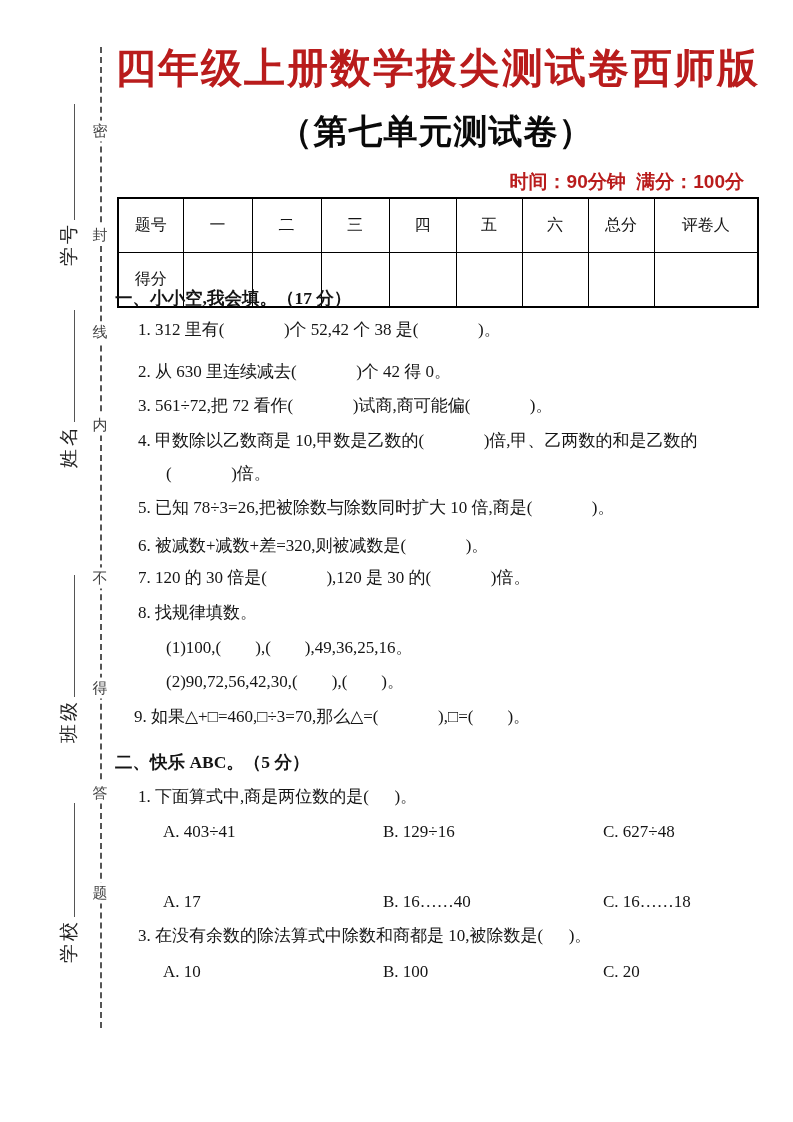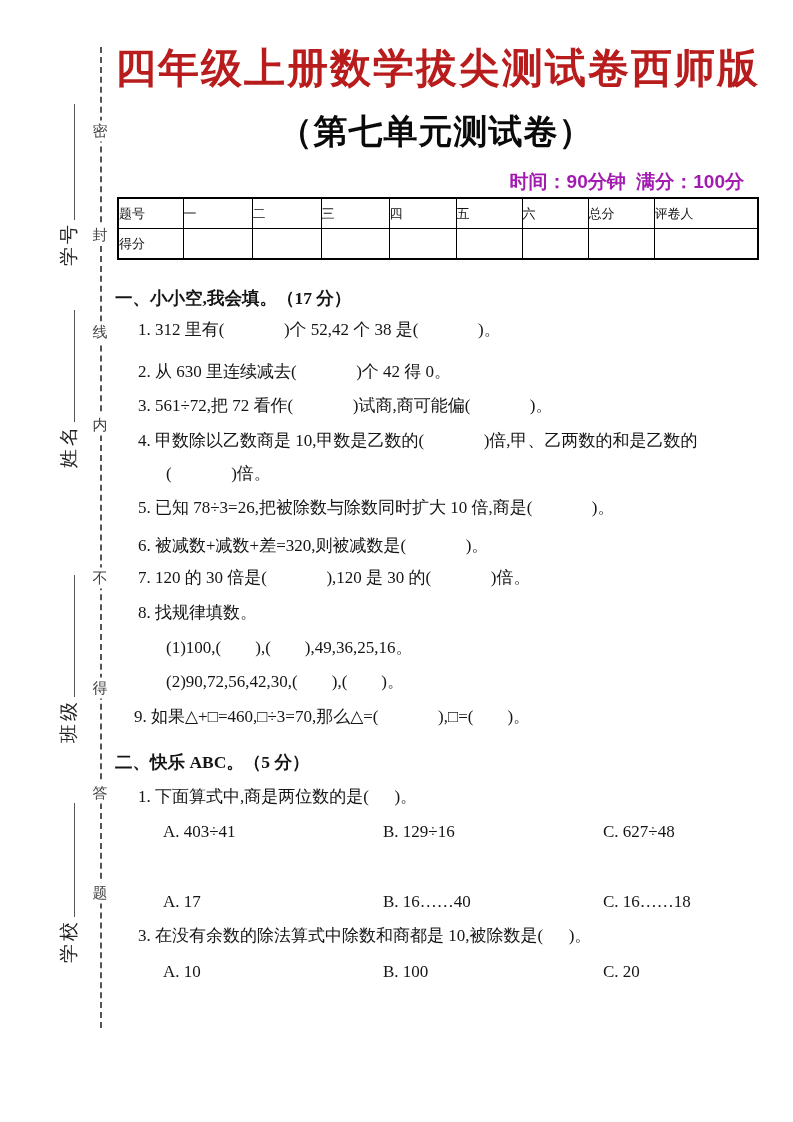--- a/index.html
+++ b/index.html
@@ -41,30 +41,30 @@
   }
   .subtitle{
     position:absolute;left:115px;width:642px;top:110px;
     text-align:center;font-family:"Liberation Sans","DejaVu Sans",sans-serif;
     font-weight:bold;font-size:34px;line-height:42px;letter-spacing:1px;color:#0a0a0a;
     white-space:nowrap;
   }
   .meta{
     position:absolute;right:49px;top:169px;
     font-family:"Liberation Sans","DejaVu Sans",sans-serif;
-    font-weight:bold;font-size:19px;color:#a21caf;white-space:pre;
+    font-weight:bold;font-size:19px;color:#b91c1c;white-space:pre;
   }
   
   .score-table{
     position:absolute;left:117px;top:197px;width:640px;
     border-collapse:collapse;table-layout:fixed;
   }
   .score-table td{
-    border:1.5px solid #000;height:29px;text-align:left;
-    font-size:13px;padding:0;
+    border:1.5px solid #000;height:29px;text-align:center;
+    font-size:16px;padding:12px;
   }
   .score-table{border:2.5px solid #000;}
   
   .line{
     position:absolute;white-space:pre;
     font-size:17px;line-height:20px;color:#151515;
   }
   .sec-head{font-weight:bold;font-size:17.5px;}
 </style>
 </head>

